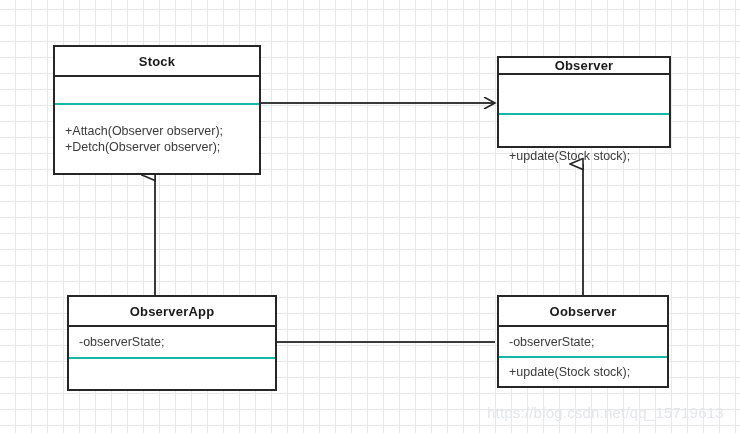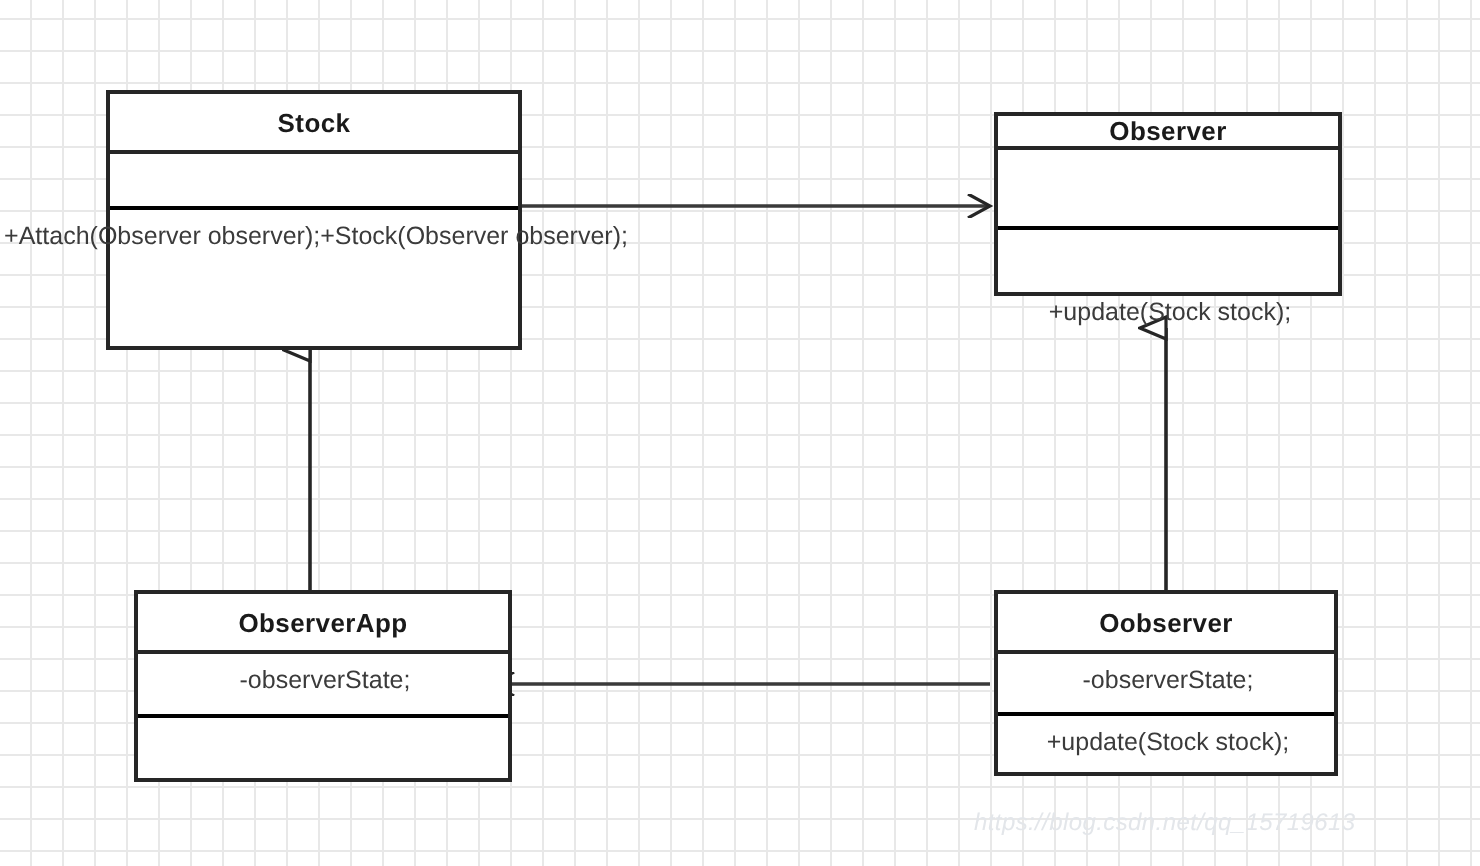--- a/index.html
+++ b/index.html
@@ -56,51 +56,50 @@
     justify-content: center;
     letter-spacing: 0.2px;
   }
   .uml-compartment {
     box-sizing: border-box;
     font-size: 12.5px;
     color: #3b3b3b;
     padding: 5px 8px 5px 10px;
     line-height: 16px;
     display: flex;
-    flex-direction: row;
+    flex-direction: column;
     justify-content: center;
   }
   .uml-compartment.divider {
-    border-bottom: 2px solid #000000;
+    border-bottom: 2px solid #14b8a6;
   }
   .uml-compartment .member {
     white-space: nowrap;
   }
   .watermark {
     position: absolute;
-    font-size: 12px;
+    font-size: 15px;
     color: #e3e6ea;
     white-space: nowrap;
     letter-spacing: 0.2px;
     user-select: none;
-    font-style: italic;
   }
 
   
   #class-stock       { left: 53px;  top: 45px;  width: 208px; height: 130px; }
   #class-stock .uml-title        { height: 30px; }
   #class-stock .c-attrs          { height: 28px; }
   #class-stock .c-ops            { flex: 1; }
 
   #class-observer    { left: 497px; top: 56px;  width: 174px; height: 92px; gap: 28px; }
   #class-observer .uml-title     { height: 30px; }
   #class-observer .c-attrs       { height: 28px; }
   #class-observer .c-ops         { flex: 1; }
 
-  #class-observerapp { left: 67px;  top: 295px; width: 189px; height: 96px; }
+  #class-observerapp { left: 67px;  top: 295px; width: 210px; height: 96px; }
   #class-observerapp .uml-title  { height: 30px; }
   #class-observerapp .c-attrs    { height: 32px; }
   #class-observerapp .c-ops      { flex: 1; }
 
   #class-oobserver   { left: 497px; top: 295px; width: 172px; height: 93px; justify-content: center; }
   #class-oobserver .uml-title    { height: 30px; }
   #class-oobserver .c-attrs      { height: 31px; }
   #class-oobserver .c-ops        { flex: 1; }
 </style>
 </head>
@@ -133,21 +132,21 @@
     <g>
       <line x1="495" y1="342" x2="246" y2="342" stroke="#3a3a3a" stroke-width="1.8" marker-end="url(#open-arrow)"></line>
     </g>
   </svg>
 
   <div class="uml-class" id="class-stock">
     <div class="uml-title">Stock</div>
     <div class="uml-compartment c-attrs divider"></div>
     <div class="uml-compartment c-ops">
       <span class="member">+Attach(Observer observer);</span>
-      <span class="member">+Stock(Observer observer);</span>
+      <span class="member">+Detch(Observer observer);</span>
     </div>
   </div>
 
   <div class="uml-class" id="class-observer">
     <div class="uml-title">Observer</div>
     <div class="uml-compartment c-attrs divider"></div>
     <div class="uml-compartment c-ops">
       <span class="member">+update(Stock stock);</span>
     </div>
   </div>

